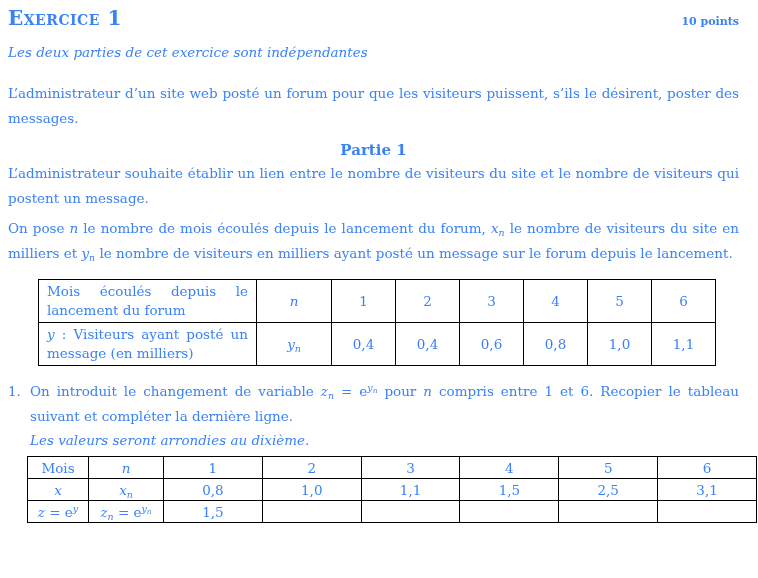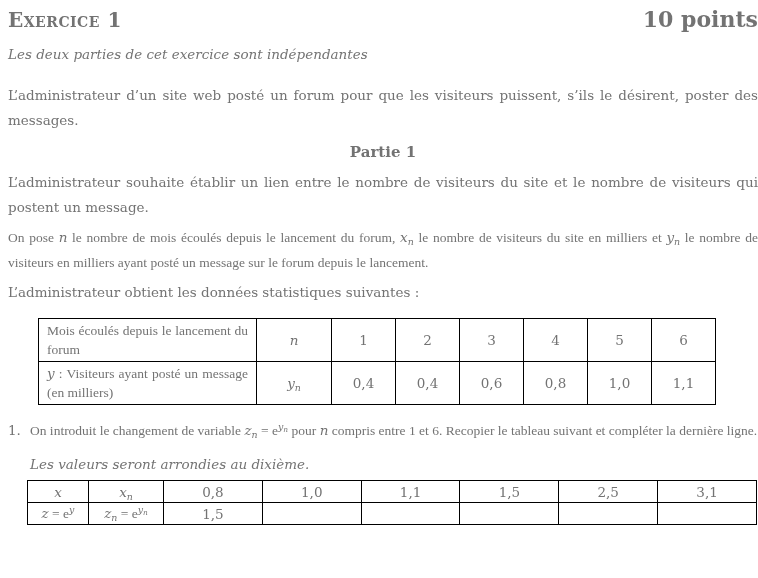--- a/index.html
+++ b/index.html
@@ -1,39 +1,39 @@
 <!DOCTYPE html>
 <html><head>
 <meta charset="utf-8">
 <style>
   html,body{margin:0;padding:0;background:#ffffff;}
   .doc{
     position:relative;
     width:758px;height:578px;
     box-sizing:border-box;
-    padding:6px 0 0 8px;
+    padding:6px 19px 0 8px;
     overflow:hidden;
     background:#ffffff;
-    color:#737373;
+    color:#3b82f6;
     font-family:"DejaVu Serif", serif;
     font-size:13.5px;
   }
   .doc-header{display:flex;justify-content:space-between;align-items:baseline;}
   .ex-title{
     margin:0;font-size:20px;font-weight:bold;
     font-variant:small-caps;letter-spacing:0.5px;
   }
-  .points{font-size:22px;font-weight:bold;}
+  .points{font-size:11px;font-weight:bold;}
   .subtitle{margin:10px 0 16px 0;font-style:italic;line-height:25px;}
   .para{margin:8px 0 0 0;text-align:justify;line-height:25px;}
   .para.tight{margin-top:5px;}
   .part-heading{margin:9px 0 0 0;font-size:15px;font-weight:bold;line-height:21px;text-align:center;}
 
   
-  .m-p{font-style:normal;font-family:Liberation Serif, serif;}
+  .m-p{font-style:normal;}
   .m-i{font-style:italic;}
   .m-sub{font-style:italic;font-size:0.70em;vertical-align:-0.28em;line-height:0;}
   .m-sup{font-style:italic;font-size:0.70em;vertical-align:0.50em;line-height:0;}
   .m-ss{font-style:italic;font-size:0.55em;vertical-align:0.42em;line-height:0;}
 
   table{border-collapse:collapse;table-layout:fixed;}
   td{border:1px solid #000;padding:1px 6px;font-size:13.5px;vertical-align:middle;}
   .t1{margin:13px 0 0 30px;width:678px;}
   .t1 .c-label{width:218px;}
   .t1 .c-var{width:75px;}
@@ -46,43 +46,42 @@
   .t2{margin:0 0 0 19px;width:730px;}
   .t2 .c-label{width:61px;}
   .t2 .c-var{width:75px;}
   .t2 tr{height:22px;}
   .t2 td{text-align:center;line-height:18px;}
 
   .question{display:flex;margin-top:13px;}
   .qnum{width:22px;flex:none;line-height:25px;}
   .qbody{flex:1;}
   .qtext{margin:0;text-align:justify;line-height:25px;}
-  .qnote{margin:11px 0 6px 0;font-style:italic;line-height:20px;}
+  .qnote{margin:1px 0 6px 0;font-style:italic;line-height:20px;}
 </style>
 </head>
 <body>
 
 <div class="doc">
 
   <div class="doc-header">
     <h1 class="ex-title">Exercice 1</h1>
     <div class="points">10 points</div>
   </div>
 
   <p class="subtitle">Les deux parties de cet exercice sont indépendantes</p>
 
   <p class="para">L’administrateur d’un site web posté un forum pour que les visiteurs puissent, s’ils le désirent, poster des messages.</p>
 
   <h2 class="part-heading">Partie 1</h2>
 
-  <p class="para tight" style="margin-top:7px">L’administrateur souhaite établir un lien entre le nombre de visiteurs du site et le nombre de visiteurs qui postent un message.</p>
+  <p class="para tight" style="margin-top:0">L’administrateur souhaite établir un lien entre le nombre de visiteurs du site et le nombre de visiteurs qui postent un message.</p>
 
   <p class="para tight"><span class="m-p">On pose </span><span class="m-i">n</span><span class="m-p"> le nombre de mois écoulés depuis le lancement du forum, </span><span class="m-i">x</span><span class="m-sub">n</span><span class="m-p"> le nombre de visiteurs du site en milliers et </span><span class="m-i">y</span><span class="m-sub">n</span><span class="m-p"> le nombre de visiteurs en milliers ayant posté un message sur le forum depuis le lancement.</span></p>
 
-  <p class="para tight">L’administrateur obtient les données statistiques suivantes :</p>
 
   <table class="t1">
     <colgroup>
       <col class="c-label">
         <col class="c-var">
       <col>
         <col>
         <col>
         <col>
         <col>
@@ -126,20 +125,30 @@
         <col class="c-var">
       <col>
         <col>
         <col>
         <col>
         <col>
         <col>
     </colgroup>
     <tbody>
       <tr>
+        <td><span class="m-p">Mois</span></td>
+        <td><span class="m-i">n</span></td>
+        <td>1</td>
+        <td>2</td>
+        <td>3</td>
+        <td>4</td>
+        <td>5</td>
+        <td>6</td>
+      </tr>
+      <tr>
         <td><span class="m-i">x</span></td>
         <td><span class="m-i">x</span><span class="m-sub">n</span></td>
         <td>0,8</td>
         <td>1,0</td>
         <td>1,1</td>
         <td>1,5</td>
         <td>2,5</td>
         <td>3,1</td>
       </tr>
       <tr>

